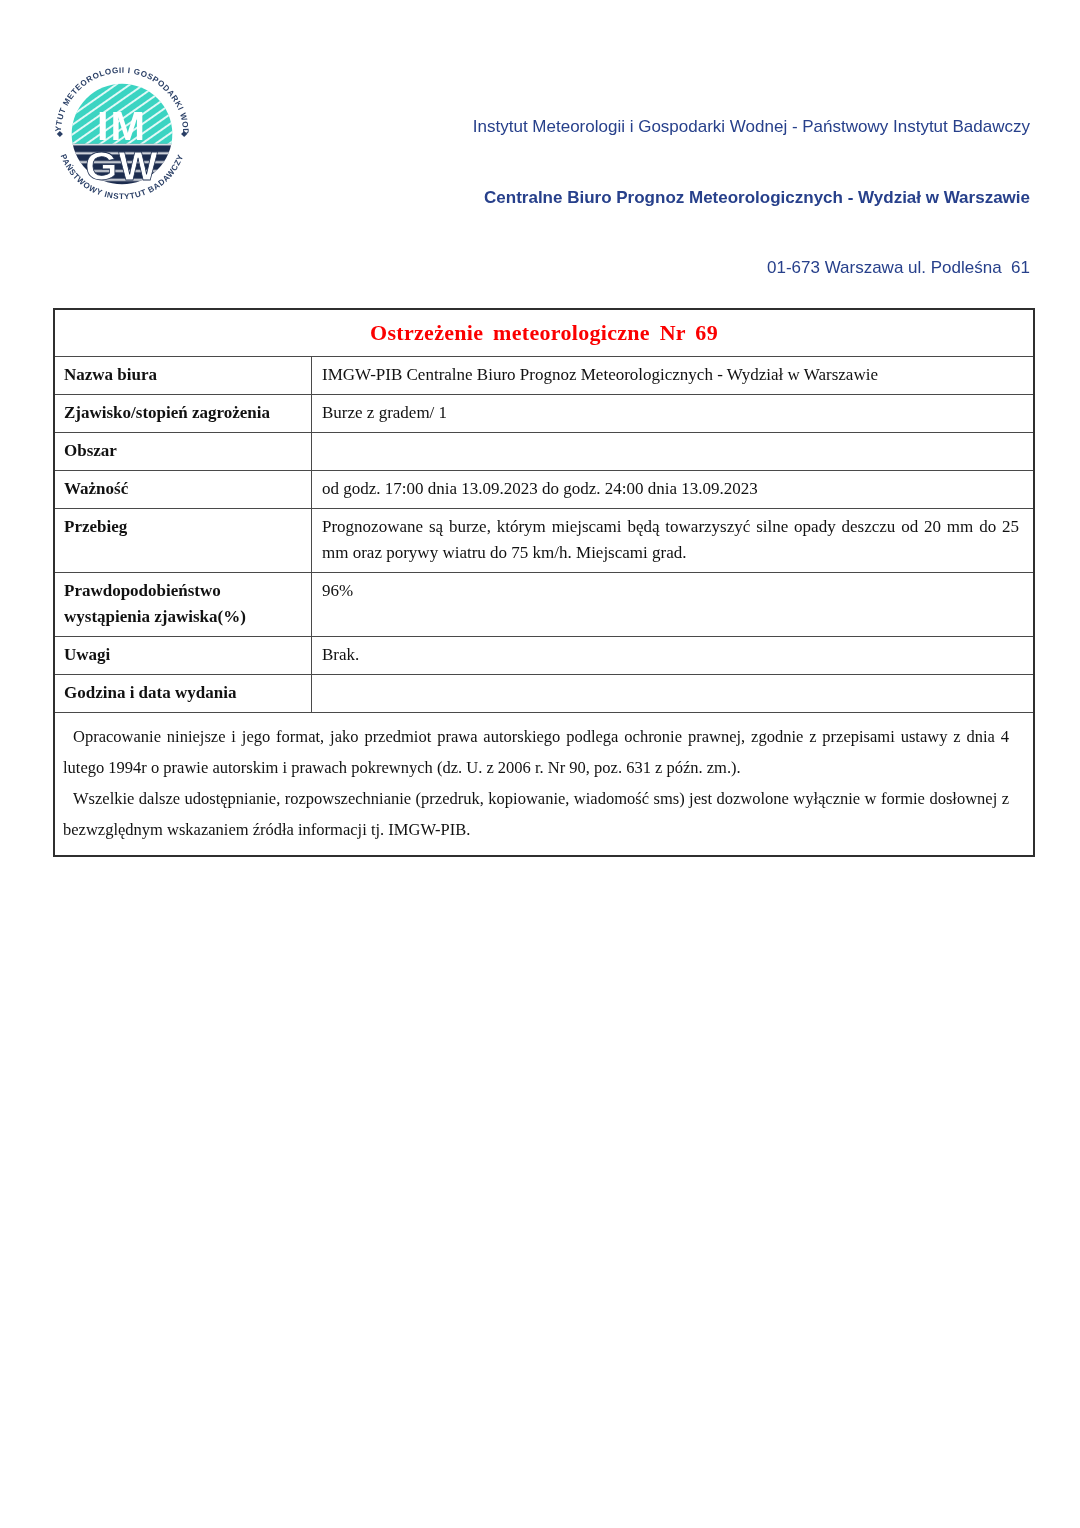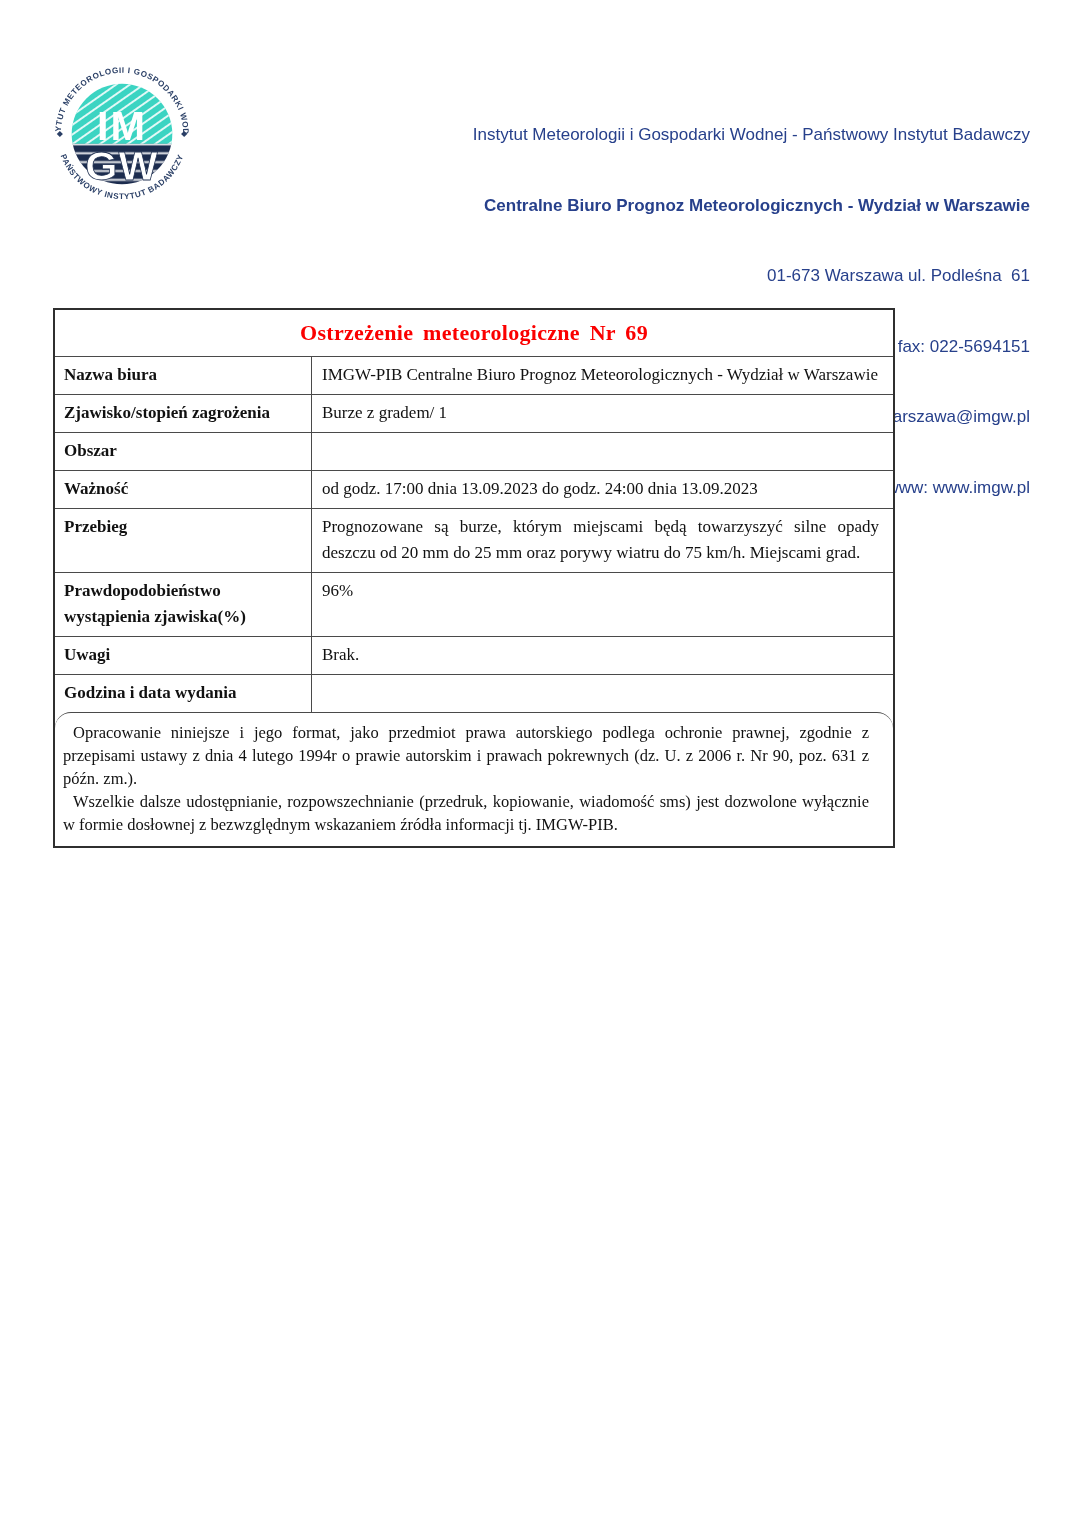--- a/index.html
+++ b/index.html
@@ -15,29 +15,29 @@
   *{box-sizing:border-box;margin:0;padding:0;}
   html,body{background:#ffffff;}
   body{
     width:1080px;height:1528px;position:relative;
     font-family:"Liberation Serif", serif;color:var(--text-black);
   }
   
   .letterhead{position:absolute;top:56px;left:48px;right:50px;height:160px;}
   .logo-wrap{position:absolute;left:0;top:4px;width:148px;height:148px;}
   .head-lines{
-    position:absolute;right:0;top:20px;text-align:right;
+    position:absolute;right:0;top:12px;text-align:right;
     font-family:"Liberation Sans", sans-serif;
     font-size:17px;line-height:23.5px;color:var(--header-blue);
     white-space:pre-wrap;
   }
   .head-lines .bold{font-weight:bold;}
   
   .warn-table{
-    position:absolute;left:53px;top:308px;width:842px;
+    position:absolute;left:53px;top:308px;width:982px;
     border:2px solid var(--border-dark);background:#fff;
   }
   .title-row{
     min-height:46px;display:flex;align-items:center;justify-content:center;
     font-size:22px;font-weight:bold;color:var(--title-red);
     word-spacing:4px;letter-spacing:0.3px;
   }
   .trow{
     display:grid;grid-template-columns:257px 1fr;
     border-top:1px solid var(--border-inner);
@@ -48,21 +48,21 @@
     padding:5px 8px 6px 9px;
   }
   .tvalue{
     font-size:17px;line-height:26px;padding:5px 14px 6px 10px;
   }
   .tvalue.justify{text-align:justify;}
   .tvalue .b{font-weight:bold;}
   .footer-row{
     border-top:1px solid var(--border-inner);
     padding:8px 24px 10px 8px;
-    font-size:16.5px;line-height:23px;text-align:justify;border-radius:16px;
+    font-size:16.5px;line-height:31px;text-align:justify;
   }
   .footer-row p{text-indent:10px;}
   
   .ring-text{
     font-family:"Liberation Sans", sans-serif;
     font-size:8.2px;font-weight:bold;letter-spacing:0.6px;
     fill:var(--ring-navy);
   }
   .logo-letters{
     font-family:"Liberation Sans", sans-serif;

